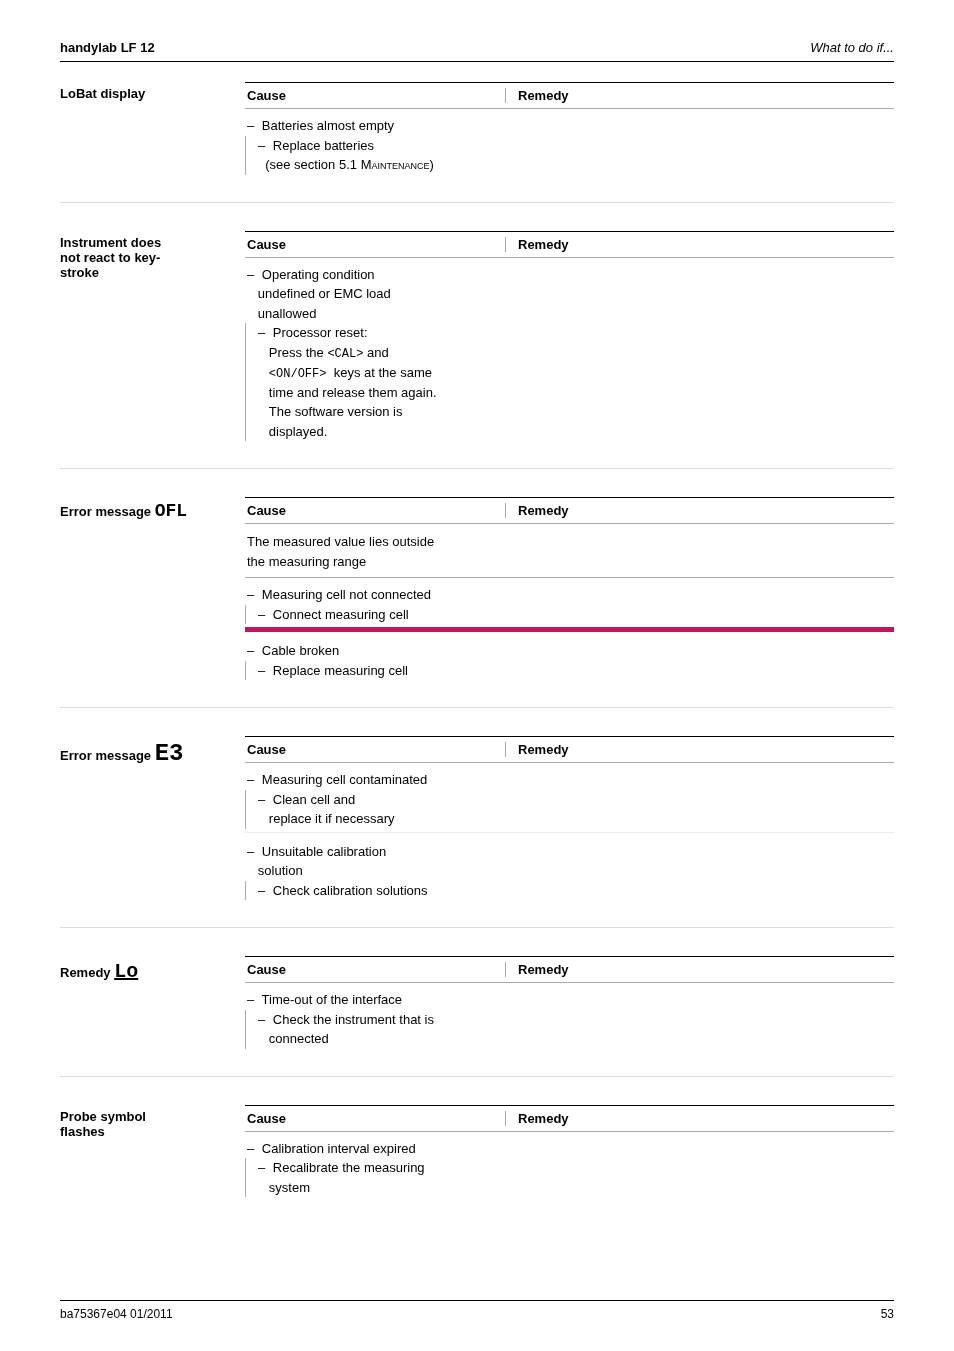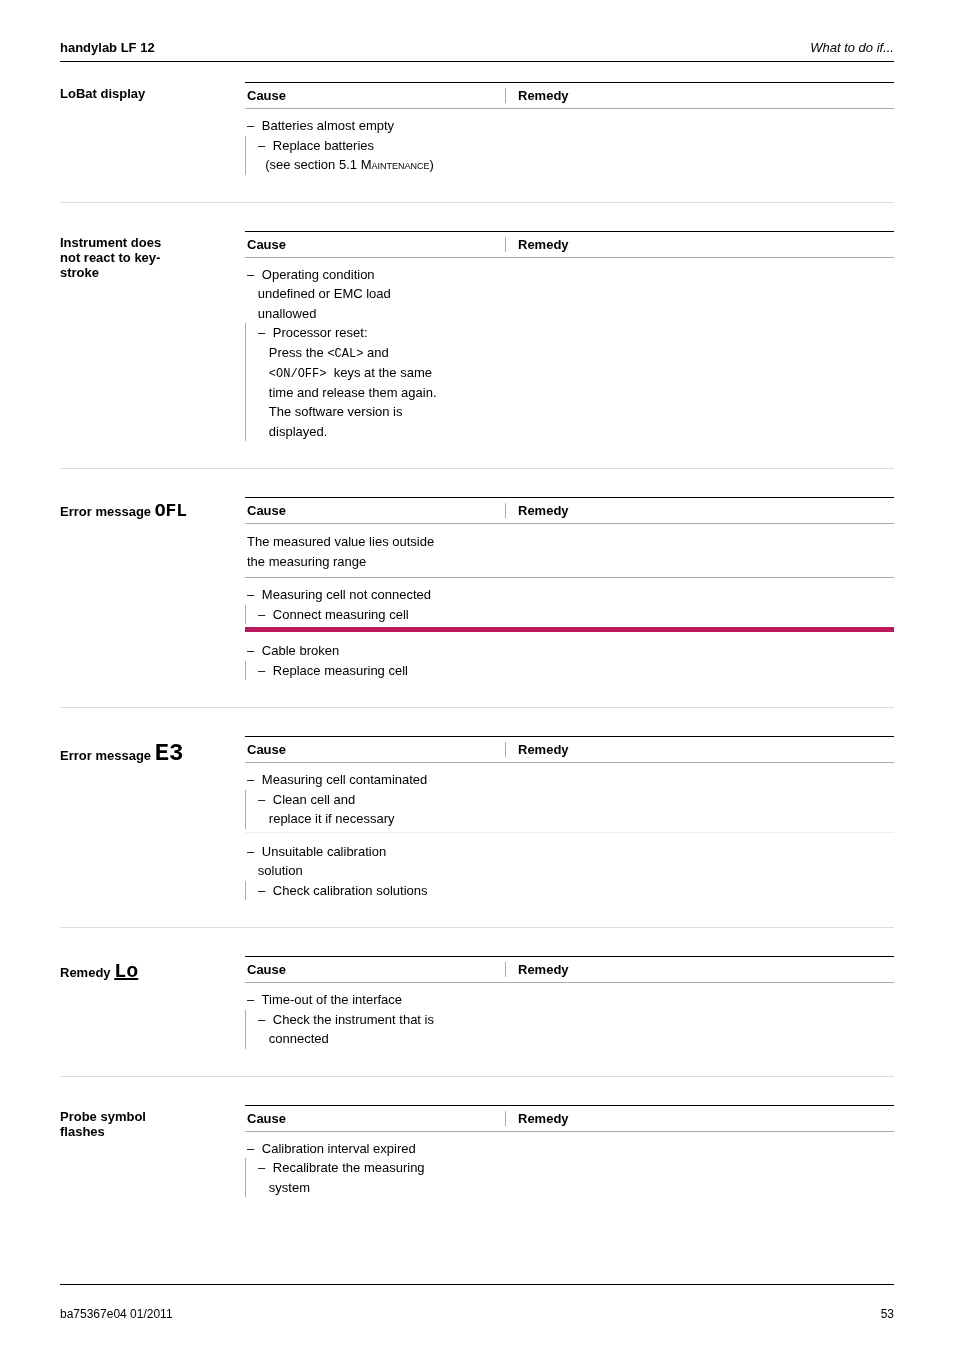--- a/index.html
+++ b/index.html
@@ -117,21 +117,21 @@
       letter-spacing: -1px;
     }
     .footer {
       position: absolute;
       bottom: 30px;
       left: 60px;
       right: 60px;
       display: flex;
       justify-content: space-between;
       border-top: 1.5px solid #000;
-      padding-top: 22px;
+      padding-top: 6px;
       font-size: 12px;
       gap: 31px;
     }
     kbd {
       font-family: 'Courier New', monospace;
       font-size: 12px;
     }
   </style>
 </head>
 <body>

